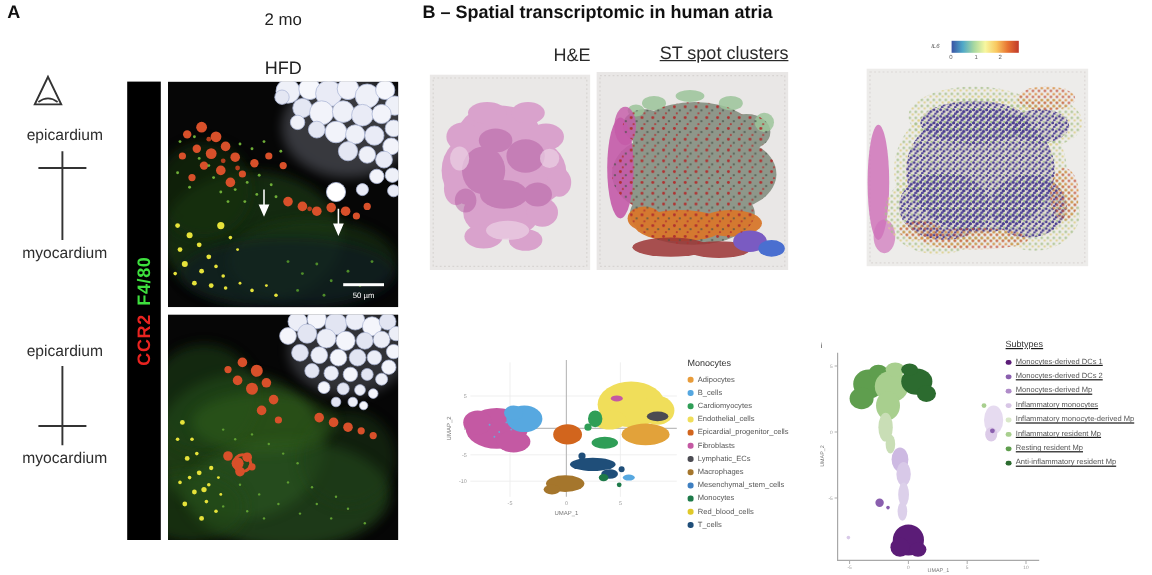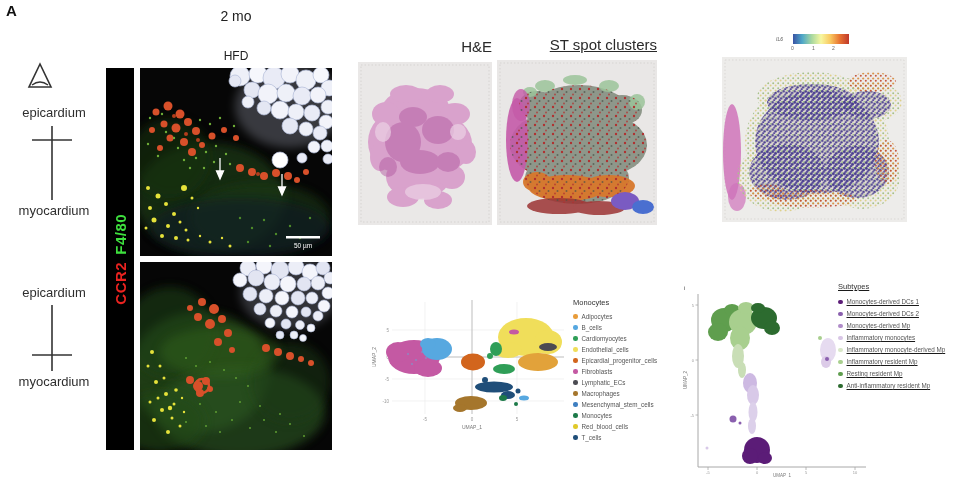--- a/index.html
+++ b/index.html
@@ -27,21 +27,21 @@
   .legend2{line-height:12px;}
   svg text{font-family:"Liberation Sans","DejaVu Sans",sans-serif;}
 </style>
 </head>
 <body>
 
 <div class="fig">
 
   <div class="abs panel-letter" style="left:6px;top:2px;">A</div>
   <div class="abs small-title" style="left:140px;top:8px;width:192px;">2 mo</div>
-  <div class="abs small-title" style="left:140px;top:49px;width:192px;font-size:12px;">HFD</div>
+  <div class="abs small-title" style="left:140px;top:49px;width:192px;font-size:15px;">HFD</div>
 
   <svg class="abs" style="left:27px;top:62px;" width="26" height="28" viewBox="0 0 26 28">
     <path d="M13,2 L24,25 L2,25 Z" fill="none" stroke="#333" stroke-width="1.6"></path>
     <path d="M5,23 Q13,17 21,23" fill="none" stroke="#333" stroke-width="1.4"></path>
   </svg>
   <div class="abs orient" style="left:4px;top:105px;width:100px;">epicardium</div>
   <svg class="abs" style="left:4px;top:124px;" width="100" height="78" viewBox="0 0 100 78">
     <line x1="48" y1="2" x2="48" y2="76" stroke="#333" stroke-width="1.6"></line>
     <line x1="28" y1="16" x2="68" y2="16" stroke="#333" stroke-width="1.6"></line>
   </svg>
@@ -300,20 +300,21 @@
         <circle cx="164" cy="174" r="1"></circle>
         <circle cx="46" cy="160" r="1"></circle>
       <circle cx="100" cy="140" r="1"></circle>
         <circle cx="120" cy="144" r="1"></circle>
         <circle cx="140" cy="152" r="1"></circle>
       <circle cx="80" cy="170" r="1"></circle>
         <circle cx="66" cy="164" r="1"></circle>
     </g>
   </svg>
 
+  <div class="abs panel-title" style="left:352px;top:2px;">B – Spatial transcriptomic in human atria</div>
   <div class="abs img-label" style="left:358px;top:38px;width:134px;">H&amp;E</div>
   <div class="abs img-label" style="left:497px;top:36px;width:160px;text-decoration:underline;">ST spot clusters</div>
 
   <div class="abs cbar-gene" style="left:776px;top:36px;">IL6</div>
   <div class="abs cbar" style="left:793px;top:34px;width:56px;height:10px;"></div>
   <div class="abs cbar-tick" style="left:791px;top:45px;">0</div>
   <div class="abs cbar-tick" style="left:812px;top:45px;">1</div>
   <div class="abs cbar-tick" style="left:832px;top:45px;">2</div>
 
   <svg class="abs" style="left:358px;top:62px;" width="134" height="163" viewBox="0 0 134 163">

